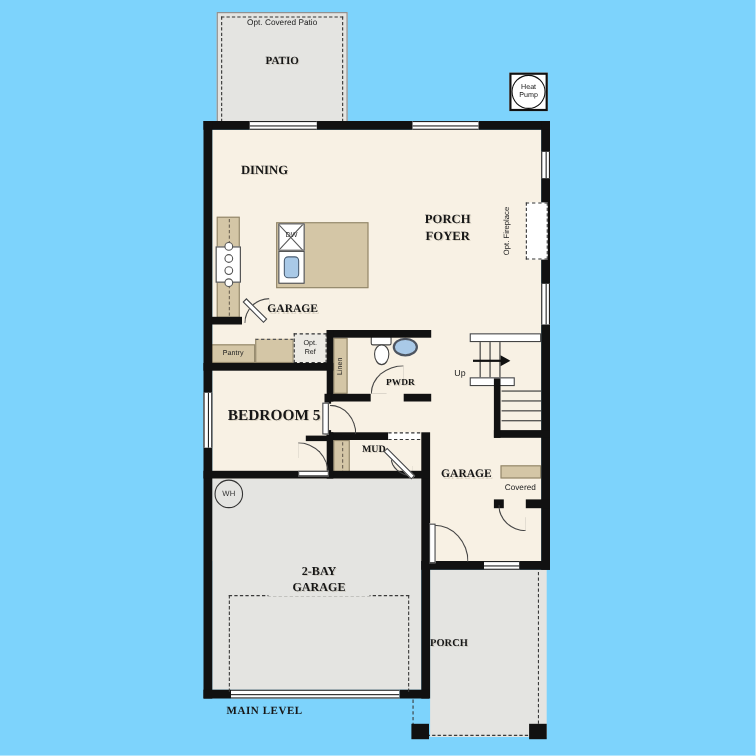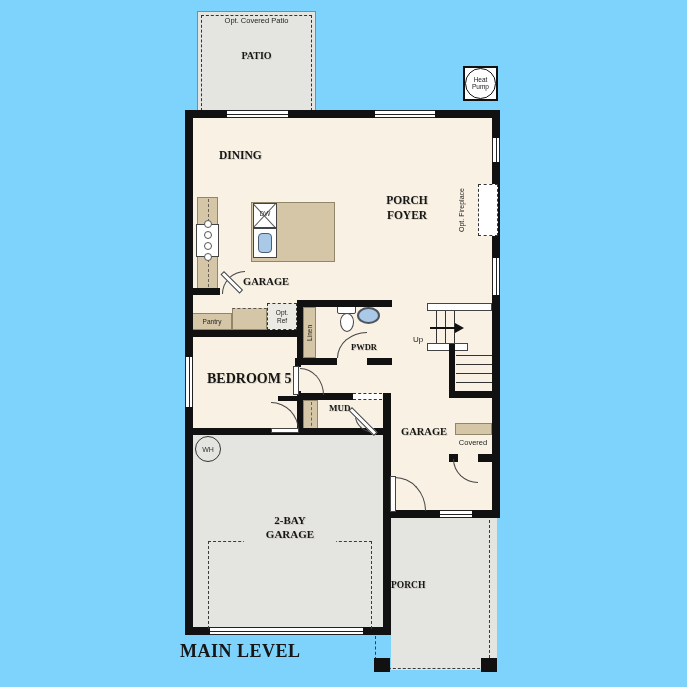--- a/index.html
+++ b/index.html
@@ -203,15 +203,15 @@
     <div>PORCH</div>
     <div>FOYER</div>
   </div>
   <div class="lbl" style="left:243px;top:276px;font-size:10.5px;">GARAGE</div>
   <div class="lbl" style="left:351px;top:322px;font-size:8.5px;margin-top:20px;">PWDR</div>
   <div class="lbl" style="left:207px;top:371px;font-size:14px;">BEDROOM 5</div>
   <div class="lbl" style="left:329px;top:403px;font-size:9px;">MUD</div>
   <div class="lbl" style="left:401px;top:426px;font-size:10.5px;">GARAGE</div>
   <div class="sm" style="left:452px;top:438px;width:42px;text-align:center;font-size:7.5px;">Covered</div>
   <div class="lbl" style="left:391px;top:580px;width:106px;font-size:9.5px;">PORCH</div>
-  <div class="lbl" style="left:180px;top:641px;font-size:18px;letter-spacing:.5px;text-shadow:none;">MAIN LEVEL</div>
+  <div class="lbl" style="left:206px;top:641px;font-size:10px;letter-spacing:.5px;text-shadow:none;">MAIN LEVEL</div>
 
 </div>
 
 </body></html>

